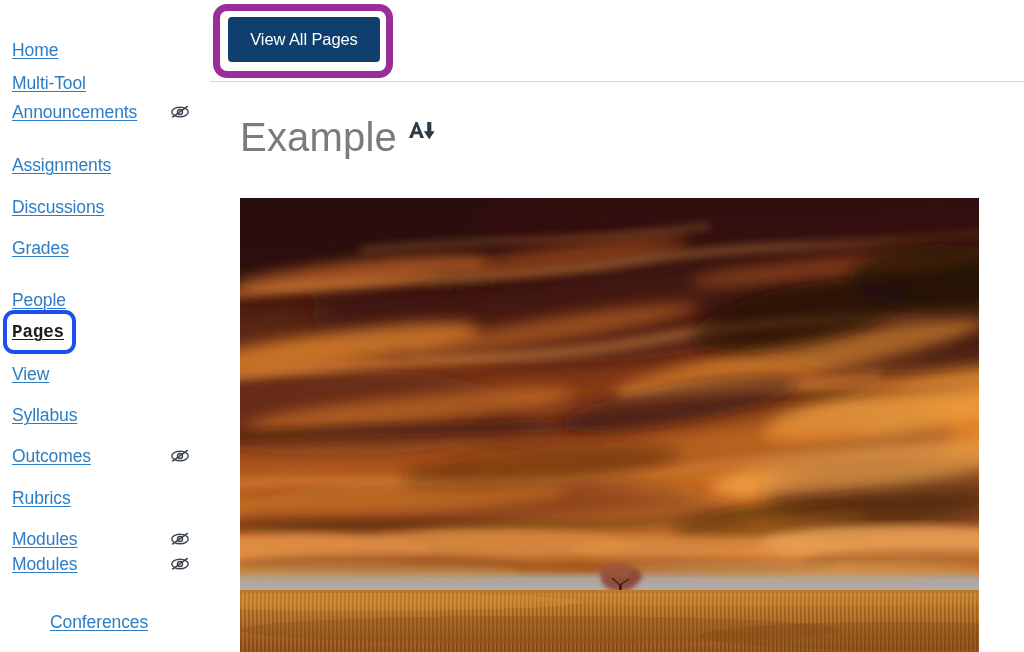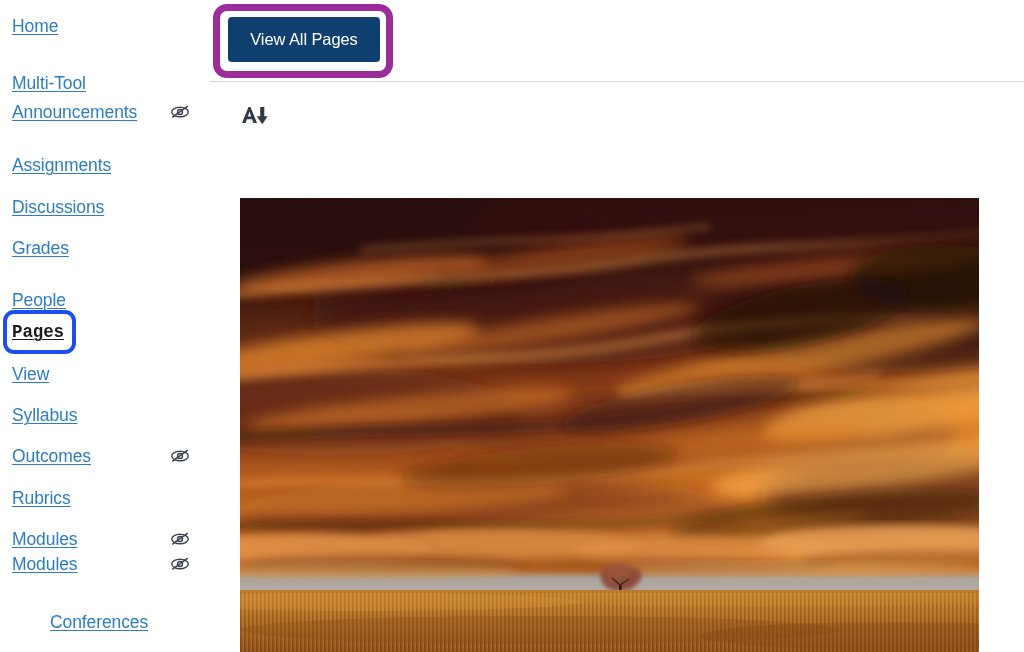--- a/index.html
+++ b/index.html
@@ -135,21 +135,21 @@
   }
   #page-body-image svg { display: block; }
 </style>
 </head>
 <body>
 
 <div id="app">
 
   <nav id="course-nav">
 
-    <div class="nav-item" style="top:14px;">
+    <div class="nav-item" style="top:38px;">
       <span class="nav-link">Home</span>
     </div>
 
     <div class="nav-item" style="top:71px;">
       <span class="nav-link">Multi-Tool</span>
     </div>
 
     <div class="nav-item" style="top:100px;">
       <span class="nav-link">Announcements</span>
       <span class="eye-slash-icon" style="left:157px; top:3px;">
@@ -236,20 +236,21 @@
 
   <div id="topbar-divider"></div>
 
   <button id="view-all-pages-button">View All Pages</button>
 
   <div id="view-all-pages-highlight"></div>
 
   <main id="main-content">
 
     <div id="page-title-row">
+      <h1 id="page-title">Example</h1>
       <span id="immersive-reader-icon">
         <svg width="30" height="24" viewBox="0 0 30 24">
 
           <path d="M8.5 3 L2 19 L5.6 19 L6.9 15.3 L12.1 15.3 L13.4 19 L17 19 L10.5 3 Z M7.9 12.4 L9.5 7.4 L11.1 12.4 Z" fill="#2d3b45"></path>
 
           <rect x="20.2" y="3" width="4.1" height="10.5" fill="#2d3b45"></rect>
           <path d="M16.8 12.2 L27.7 12.2 L22.25 20.2 Z" fill="#2d3b45"></path>
         </svg>
       </span>
     </div>

